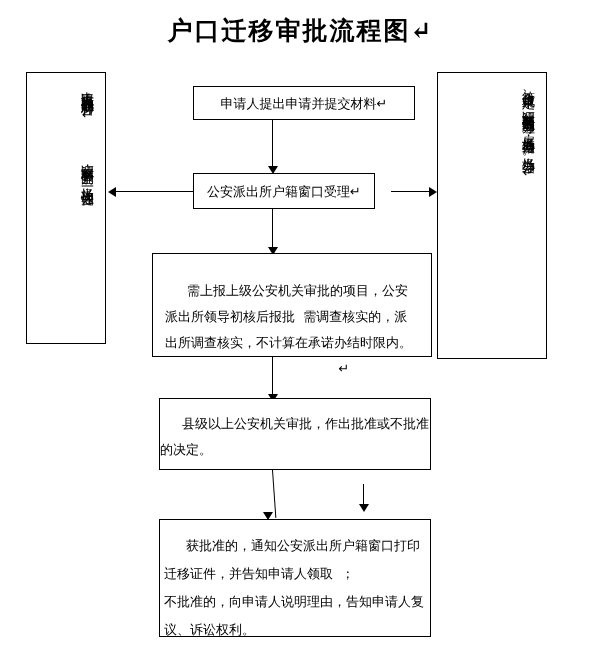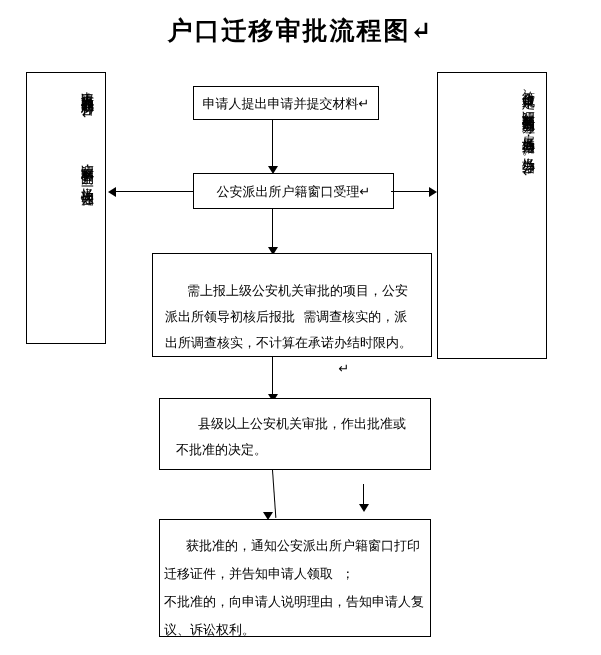--- a/index.html
+++ b/index.html
@@ -96,49 +96,49 @@
   <div class="title">户口迁移审批流程图↵</div>
 
   <div class="box v" style="left:26px; top:72px; width:80px; height:272px;">
     <span class="txt">申请人应当补充的证明材料。↵  证明材料不齐全的，当场一次性告知</span>
   </div>
 
   <div class="box v" style="left:437px; top:72px; width:110px; height:287px;">
     <span class="txt">符合政策规定、证明材料齐全的当场办理。属当场办结项目，当场办结。↵</span>
   </div>
 
-  <div class="box h center" style="left:193px; top:86px; width:186px; height:34px; line-height:22px;">
+  <div class="box h center" style="left:193px; top:86px; width:222px; height:34px; line-height:22px;">
     <span class="txt">申请人提出申请并提交材料↵</span>
   </div>
 
   <div class="line vline" style="left:272px; top:120px; height:50px;"></div>
   <div class="arrow-down" style="left:268px; top:166px;"></div>
 
-  <div class="box h center" style="left:193px; top:173px; width:201px; height:36px; line-height:24px;">
+  <div class="box h center" style="left:193px; top:173px; width:182px; height:36px; line-height:24px;">
     <span class="txt">公安派出所户籍窗口受理↵</span>
   </div>
 
   <div class="line hline" style="left:114px; top:191px; width:79px;"></div>
   <div class="arrow-left" style="left:108px; top:187px;"></div>
 
   <div class="line hline" style="left:391px; top:191px; width:40px;"></div>
   <div class="arrow-right" style="left:429px; top:187px;"></div>
 
   <div class="line vline" style="left:272px; top:209px; height:42px;"></div>
   <div class="arrow-down" style="left:268px; top:247px;"></div>
 
   <div class="box h" style="left:152px; top:253px; width:280px; height:104px; padding:24px 12px; line-height:26px;">
     <span class="txt" style="text-indent:22px;">需上报上级公安机关审批的项目，公安派出所领导初核后报批  需调查核实的，派出所调查核实，不计算在承诺办结时限内。
                                           ↵</span>
   </div>
 
   <div class="line vline" style="left:272px; top:357px; height:42px;"></div>
   <div class="arrow-down" style="left:268px; top:394px;"></div>
 
-  <div class="box h" style="left:159px; top:398px; width:272px; height:72px; padding:12px 16px; line-height:26px;">
+  <div class="box h" style="left:159px; top:398px; width:272px; height:72px; padding:12px 0; line-height:26px;">
     <span class="txt" style="text-indent:22px;">县级以上公安机关审批，作出批准或不批准的决定。</span>
   </div>
 
   <div class="line vline" style="left:272px; top:470px; height:48px; transform:rotate(-4deg); transform-origin:top center;"></div>
   <div class="arrow-down" style="left:263px; top:512px;"></div>
 
   <div class="line vline" style="left:363px; top:484px; height:24px;"></div>
   <div class="arrow-down" style="left:359px; top:504px;"></div>
 
   <div class="box h" style="left:159px; top:519px; width:272px; height:118px; padding:12px 4px; line-height:28px;">

